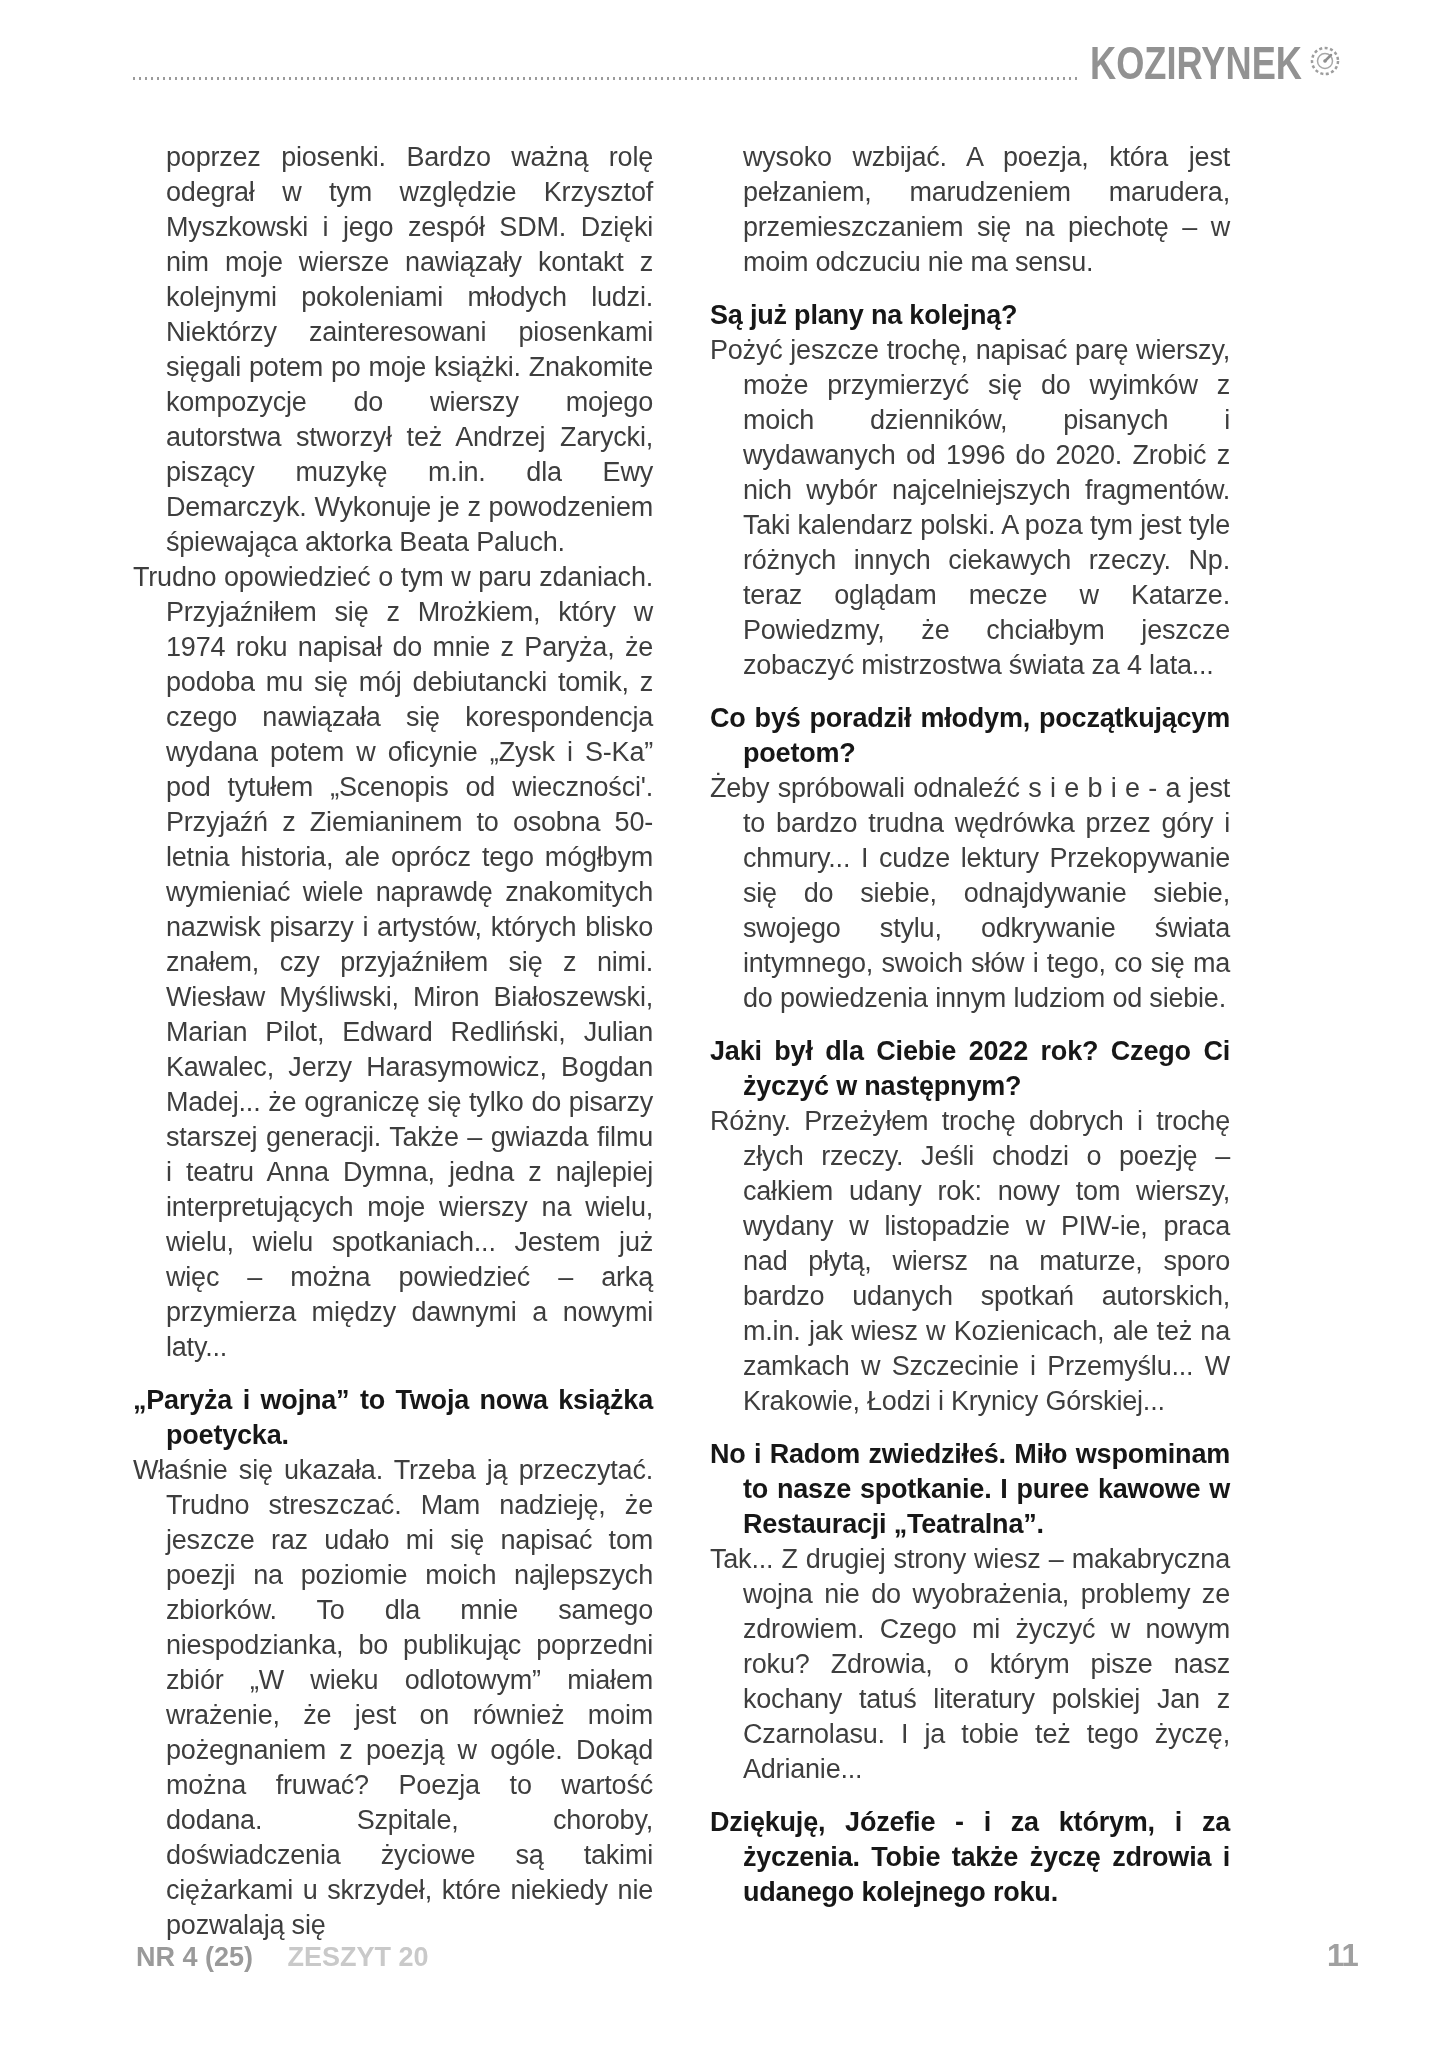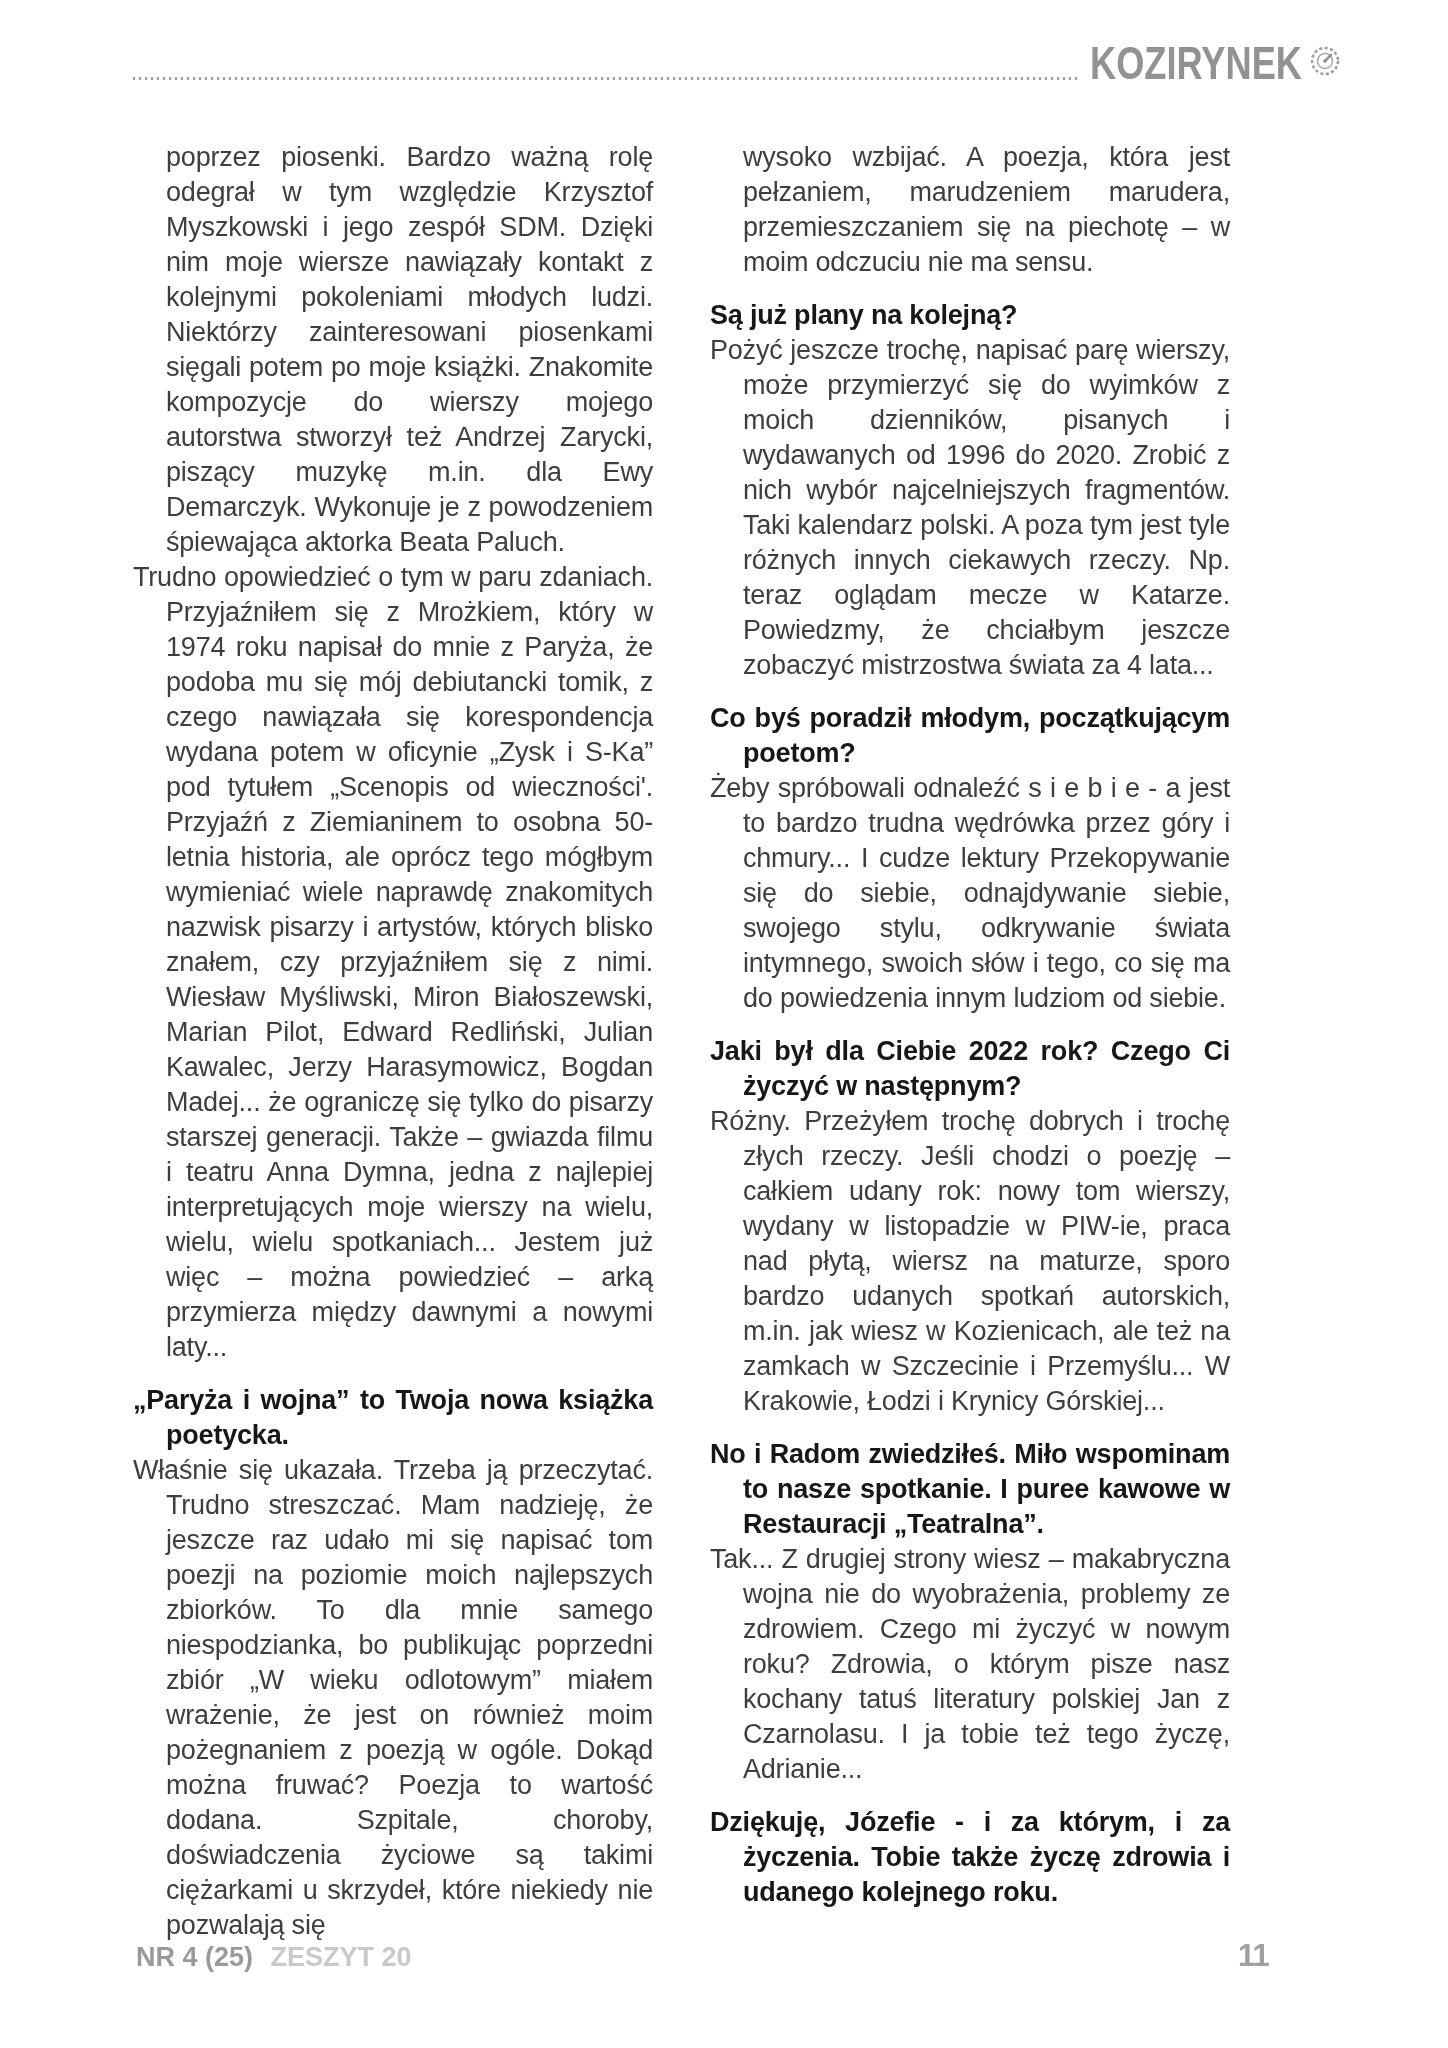--- a/index.html
+++ b/index.html
@@ -26,23 +26,23 @@
   .col-right{left:710px;}
   .para{margin:0;padding-left:33px;text-indent:-33px;}
   .para.cont{text-indent:0;}
   .para.question{font-weight:bold;color:#171717;margin-top:18px;}
   
   .footer-left{
     position:absolute;left:136px;top:1942px;
     font-size:27px;font-weight:bold;white-space:nowrap;
   }
   .footer-issue{color:#9a9a9a;}
-  .footer-zeszyt{color:#c9c9c9;margin-left:10px;}
+  .footer-zeszyt{color:#c9c9c9;margin-left:27px;}
   .page-number{
-    position:absolute;left:1238px;top:1938px;
+    position:absolute;left:1327px;top:1938px;
     font-size:31px;font-weight:bold;color:#a0a0a0;letter-spacing:-1px;
   }
 </style>
 </head>
 <body>
 
 <div class="page">
 
   <div class="header-rule"></div>
 

